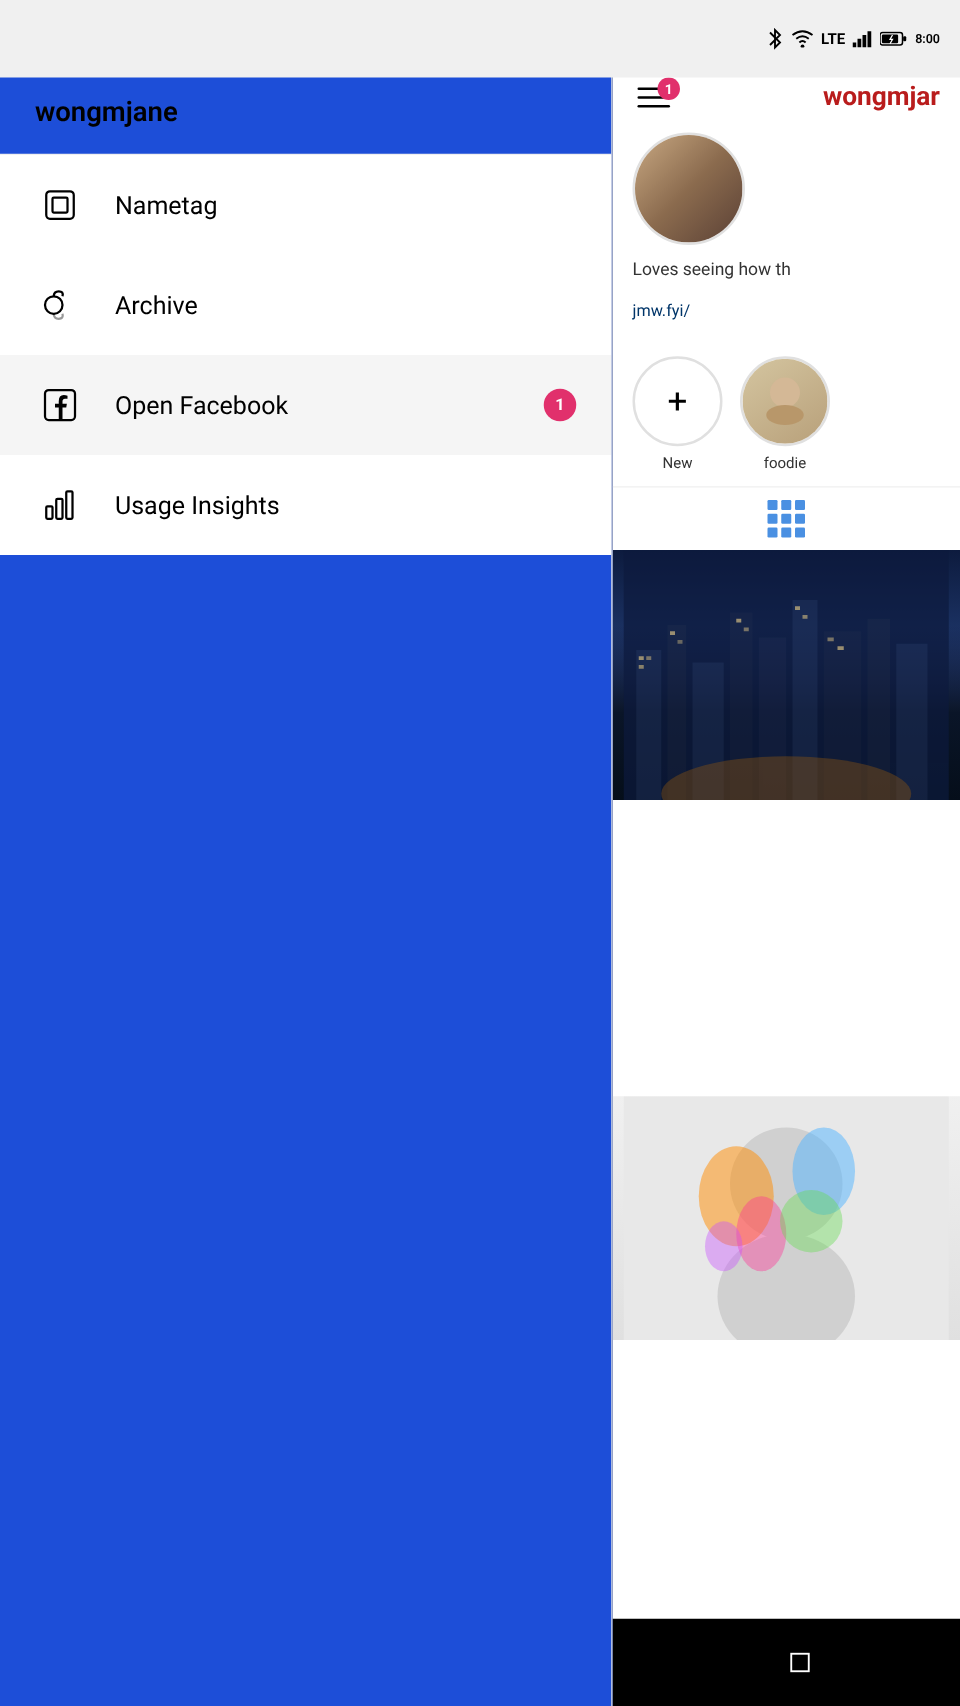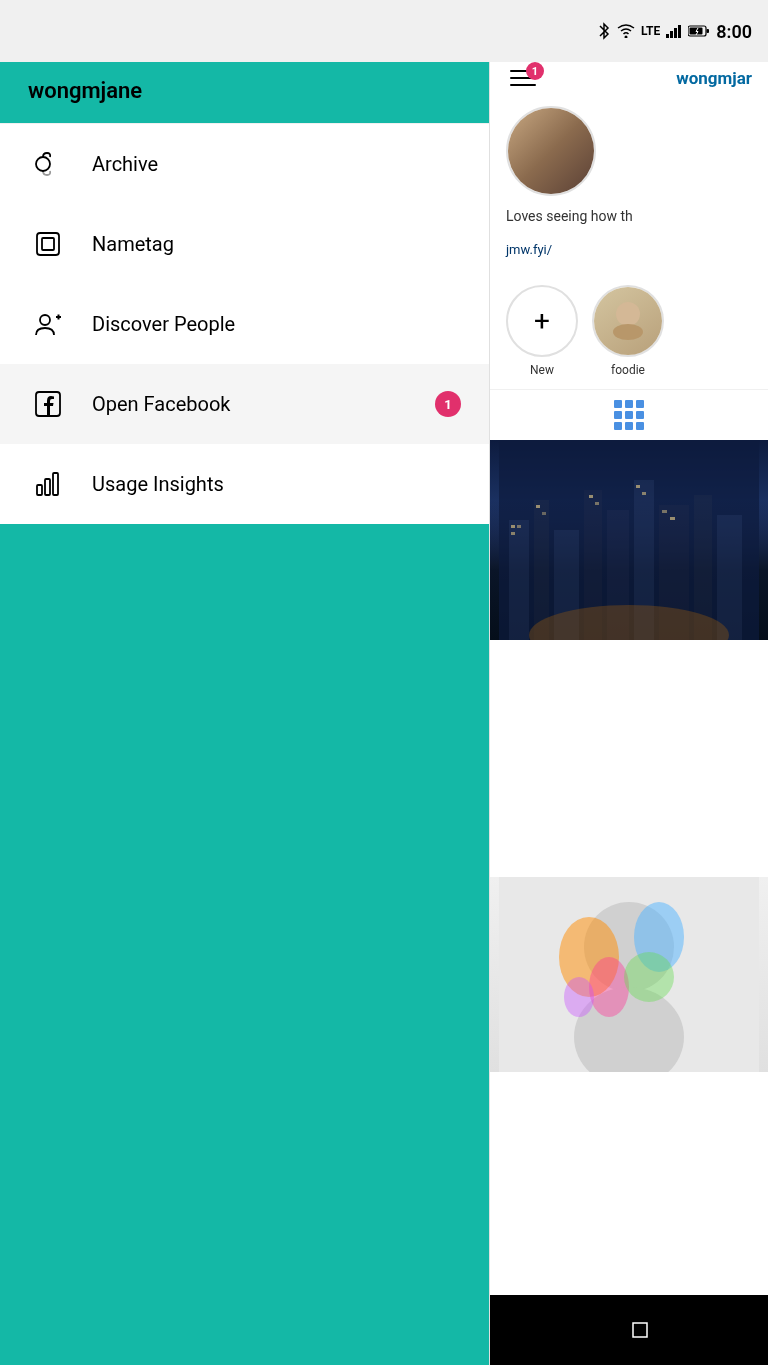--- a/index.html
+++ b/index.html
@@ -24,39 +24,39 @@
       padding-right: 16px;
       gap: 8px;
       z-index: 100;
     }
     .status-icons {
       display: flex;
       align-items: center;
       gap: 6px;
     }
     .status-time {
-      font-size: 18px;
+      font-size: 10px;
       font-weight: 600;
       color: #000;
     }
 
     
     .main-layout {
       position: absolute;
       top: 50px;
       left: 0;
       right: 0;
       bottom: 0;
       display: flex;
     }
 
     
     .sidebar {
       width: 490px;
-      background: #14b8a6;
+      background: #1d4ed8;
       display: flex;
       flex-direction: column;
       border-right: 1px solid #e0e0e0;
       position: relative;
       z-index: 10;
     }
 
     .sidebar-username {
       padding: 28px 28px 20px;
       font-size: 22px;
@@ -159,23 +159,23 @@
       background: #e1306c;
       border-radius: 50%;
       display: flex;
       align-items: center;
       justify-content: center;
       color: #fff;
       font-size: 11px;
       font-weight: 700;
     }
     .header-username {
-      font-size: 17px;
+      font-size: 21px;
       font-weight: 700;
-      color: #0369a1;
+      color: #b91c1c;
     }
 
     .profile-info {
       padding: 16px;
     }
     .profile-avatar {
       width: 90px;
       height: 90px;
       border-radius: 50%;
       border: 2px solid #e0e0e0;
@@ -394,49 +394,39 @@
 <div class="main-layout">
 
   <div class="sidebar">
     <div class="sidebar-username">wongmjane</div>
 
     <div class="menu-items">
 
       <div class="menu-item">
         <div class="menu-icon">
           <svg viewBox="0 0 30 30" fill="none" stroke="#000" stroke-width="1.8">
+            <rect x="4" y="4" width="22" height="22" rx="3"></rect>
+            <rect x="9" y="9" width="12" height="12" rx="1"></rect>
+          </svg>
+        </div>
+        <span class="menu-label">Nametag</span>
+      </div>
+
+      <div class="menu-item">
+        <div class="menu-icon">
+          <svg viewBox="0 0 30 30" fill="none" stroke="#000" stroke-width="1.8">
             <circle cx="10" cy="15" r="7" stroke-width="1.8"></circle>
             <path d="M10,8 Q10,4 14,4 Q18,4 17,8" stroke-width="1.8"></path>
             <path d="M10,22 Q10,26 14,26 Q18,26 17,22" stroke-width="1.8" opacity="0.4"></path>
           </svg>
         </div>
         <span class="menu-label">Archive</span>
       </div>
 
-      <div class="menu-item">
-        <div class="menu-icon">
-          <svg viewBox="0 0 30 30" fill="none" stroke="#000" stroke-width="1.8">
-            <rect x="4" y="4" width="22" height="22" rx="3"></rect>
-            <rect x="9" y="9" width="12" height="12" rx="1"></rect>
-          </svg>
-        </div>
-        <span class="menu-label">Nametag</span>
-      </div>
-
-
-      <div class="menu-item">
-        <div class="menu-icon">
-          <svg viewBox="0 0 30 30" fill="none" stroke="#000" stroke-width="1.8">
-            <circle cx="12" cy="11" r="5"></circle>
-            <path d="M3,26 Q3,19 12,19 Q21,19 21,26"></path>
-            <path d="M23,8 L28,8 M25.5,5.5 L25.5,10.5" stroke-width="2"></path>
-          </svg>
-        </div>
-        <span class="menu-label">Discover People</span>
-      </div>
+
 
       <div class="menu-item active">
         <div class="menu-icon">
           <svg viewBox="0 0 30 30" fill="none" stroke="#000" stroke-width="1.8">
             <rect x="3" y="3" width="24" height="24" rx="3"></rect>
             <path d="M17,27 L17,17 L20,17 L20.5,14 L17,14 L17,12 Q17,10 19,10 L21,10 L21,7.5 Q19.5,7 18,7 Q14,7 14,12 L14,14 L11,14 L11,17 L14,17 L14,27" fill="#000" stroke="none"></path>
           </svg>
         </div>
         <span class="menu-label">Open Facebook</span>
         <div class="badge">1</div>

